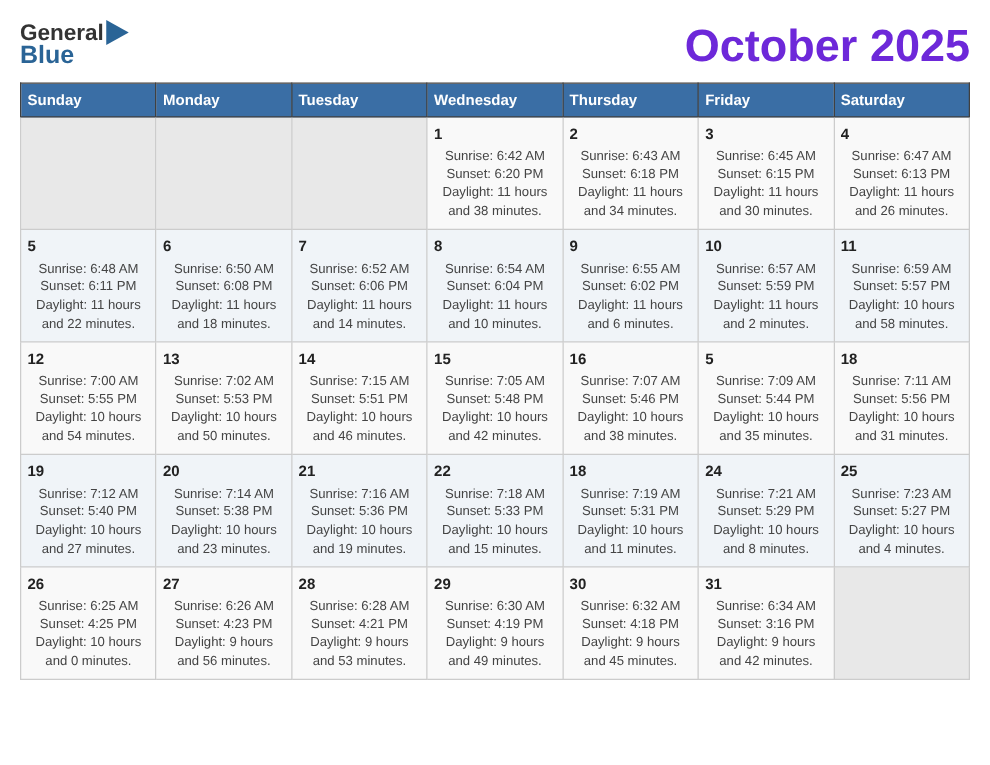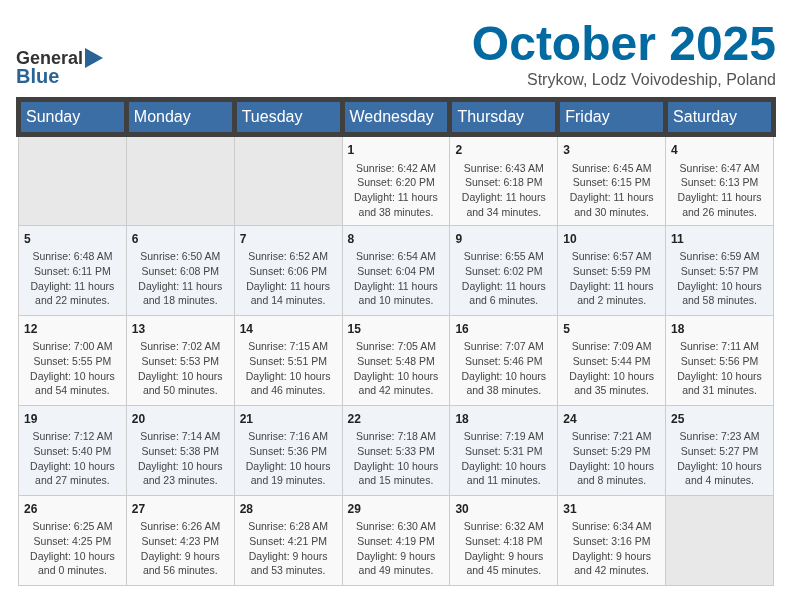--- a/index.html
+++ b/index.html
@@ -17,21 +17,20 @@
       margin-bottom: 8px;
     }
     .logo {
       display: flex;
       flex-direction: column;
       align-items: flex-start;
     }
     .logo-top {
       display: flex;
       align-items: center;
-      margin-top: 32px;
     }
     .logo-general {
       font-size: 18px;
       font-weight: bold;
       color: #333;
     }
     .logo-blue-arrow {
       width: 0;
       height: 0;
       border-top: 10px solid transparent;
@@ -43,41 +42,41 @@
     .logo-blue {
       font-size: 20px;
       font-weight: bold;
       color: #2a6496;
       margin-top: -4px;
     }
     .title-section {
       text-align: right;
     }
     .month-title {
-      font-size: 48px;
+      font-size: 36px;
       font-weight: bold;
-      color: #0369a1;
+      color: #6d28d9;
     }
     .location-title {
       font-size: 16px;
       color: #555;
     }
     table {
       width: 100%;
       border-collapse: collapse;
       font-size: 11px;
     }
     thead tr th {
       background-color: #3a6ea5;
       color: #fff;
       text-align: left;
       padding: 6px 5px;
-      font-size: 16px;
-      font-weight: normal;
-      border: 5px solid #404040;
+      font-size: 12px;
+      font-weight: bold;
+      border: 1px solid #404040;
     }
     tbody tr td {
       vertical-align: top;
       padding: 5px;
       border: 1px solid #ccc;
       width: 14.28%;
       min-height: 80px;
       height: 90px;
       color: #444;
       line-height: 1.4;
@@ -110,21 +109,20 @@
 <div class="header">
   <div class="logo">
     <div class="logo-top">
       <span class="logo-general">General</span>
       <div class="logo-blue-arrow"></div>
     </div>
     <span class="logo-blue">Blue</span>
   </div>
   <div class="title-section">
     <div class="month-title">October 2025</div>
-    <div class="location-title">Strykow, Lodz Voivodeship, Poland</div>
   </div>
 </div>
 
 <table>
   <thead>
     <tr>
     <th>Sunday</th>
         <th>Monday</th>
         <th>Tuesday</th>
         <th>Wednesday</th>

